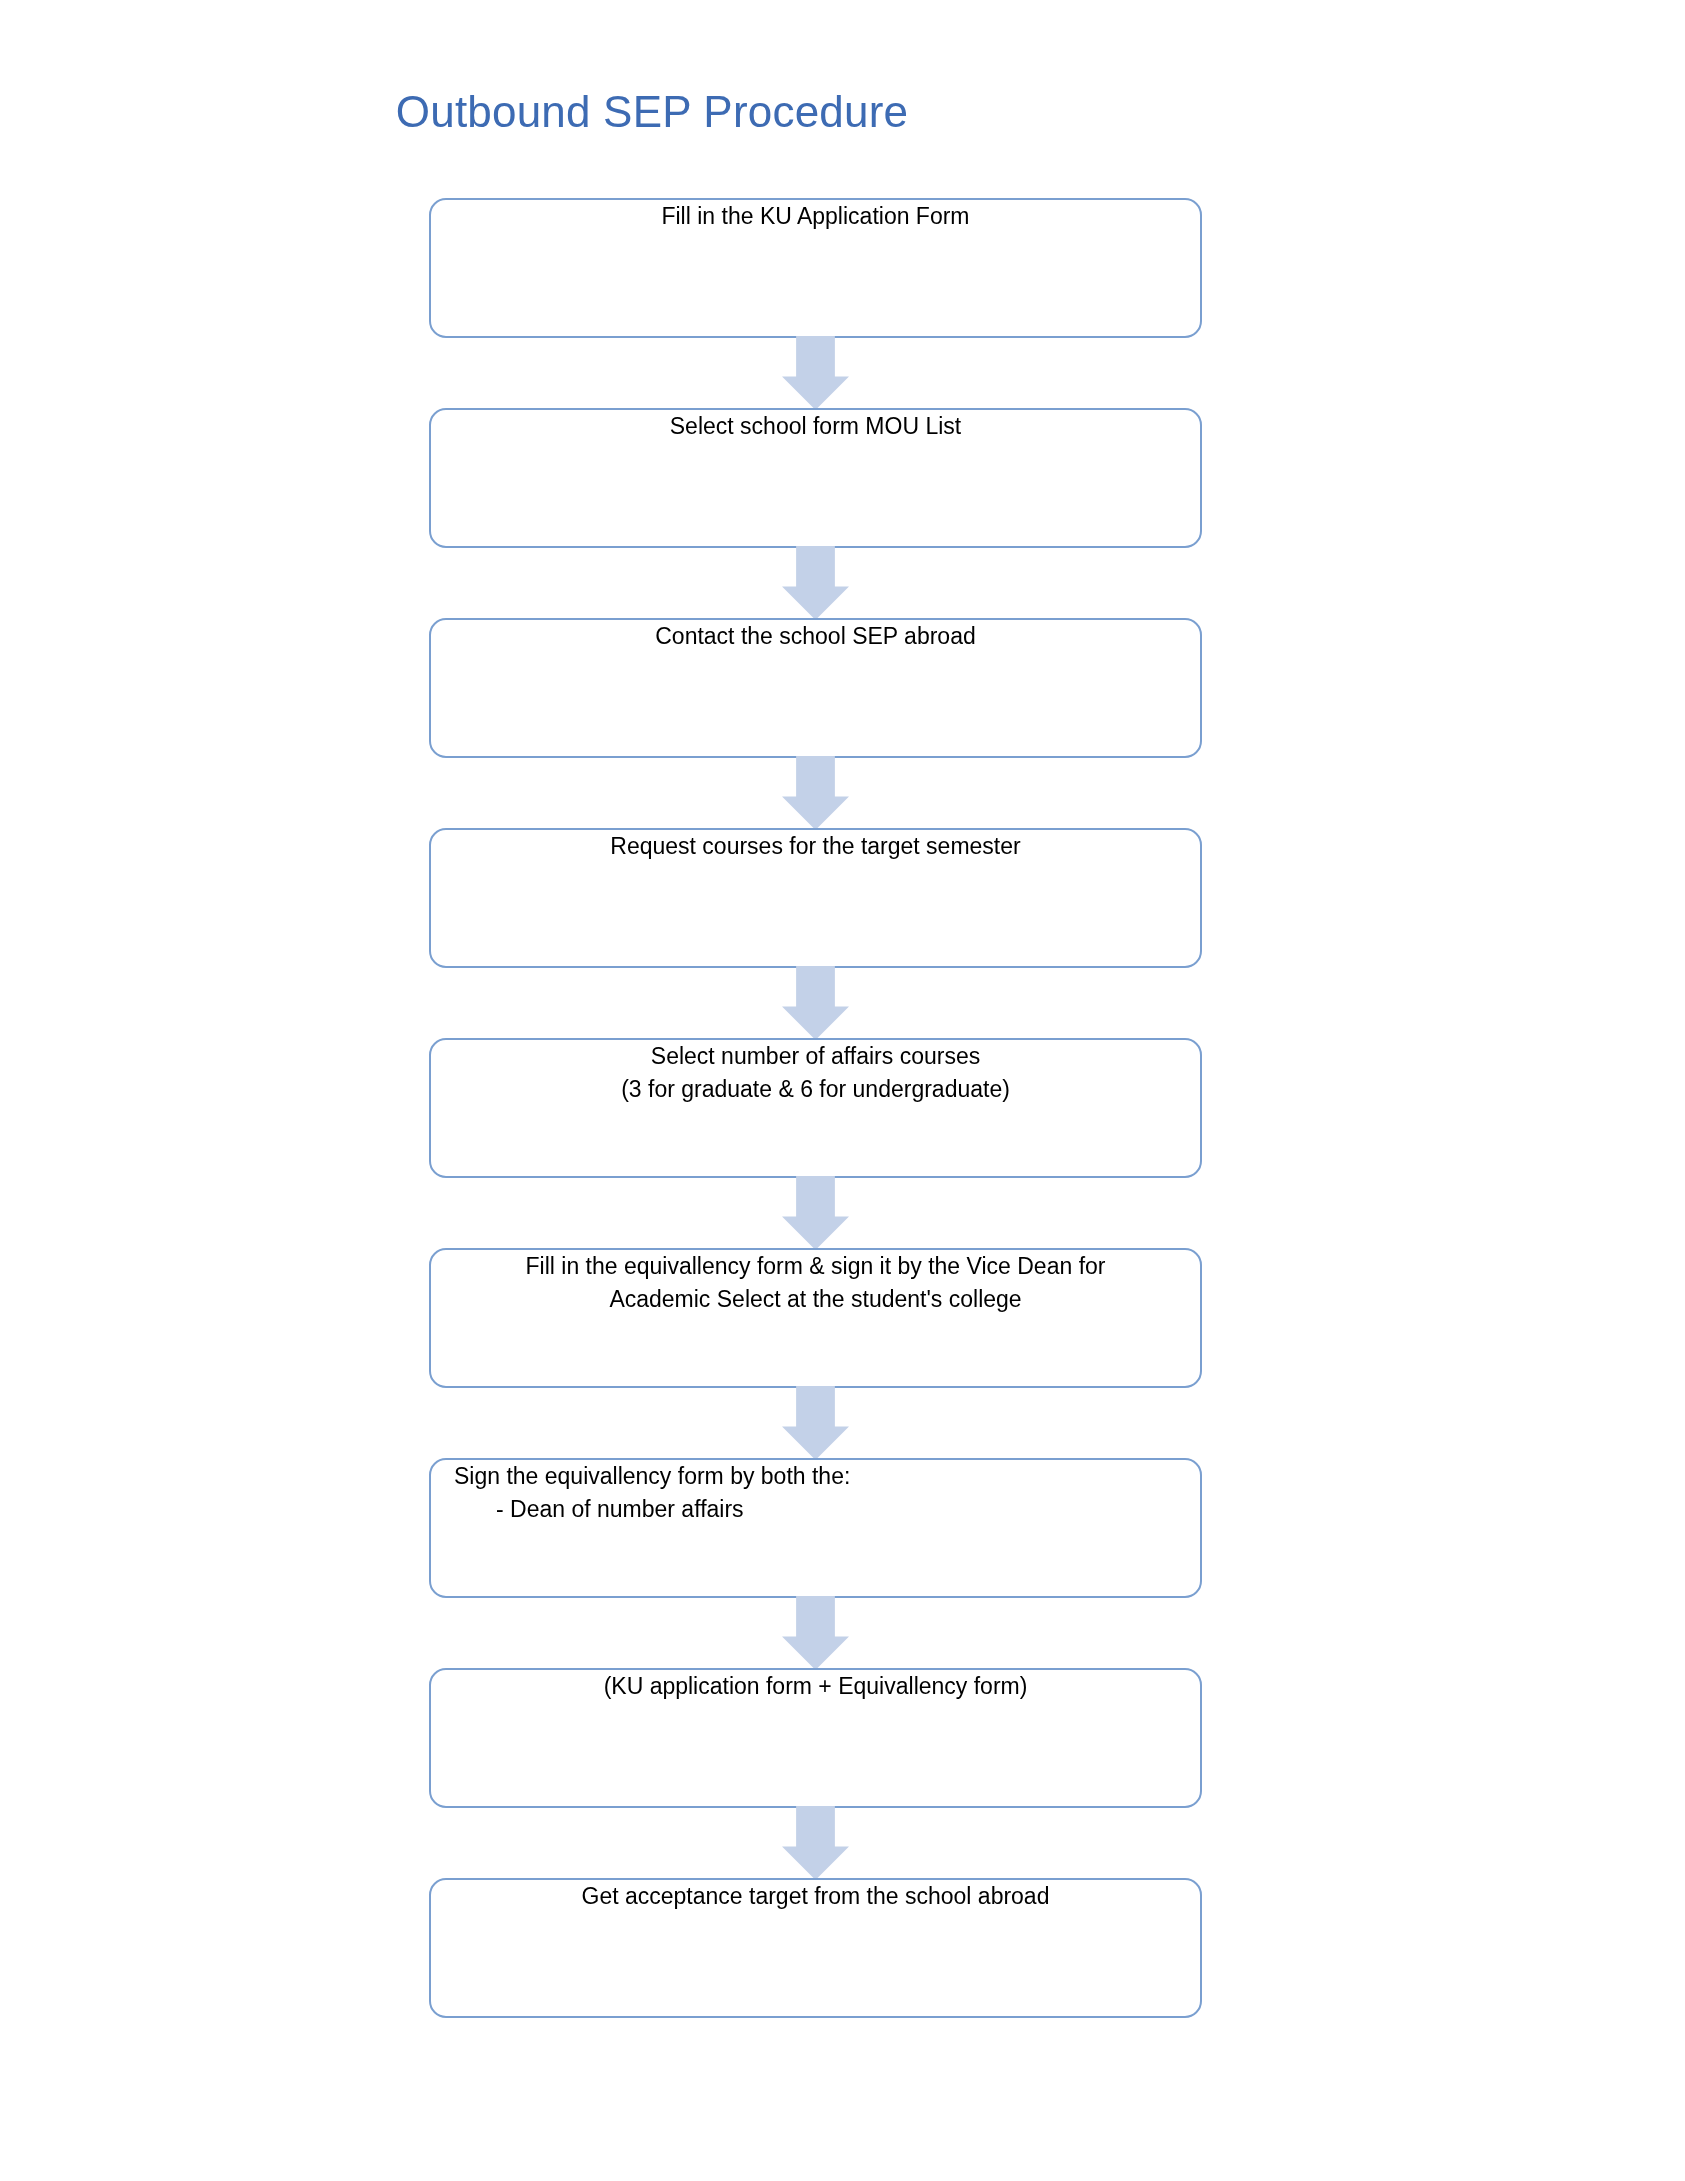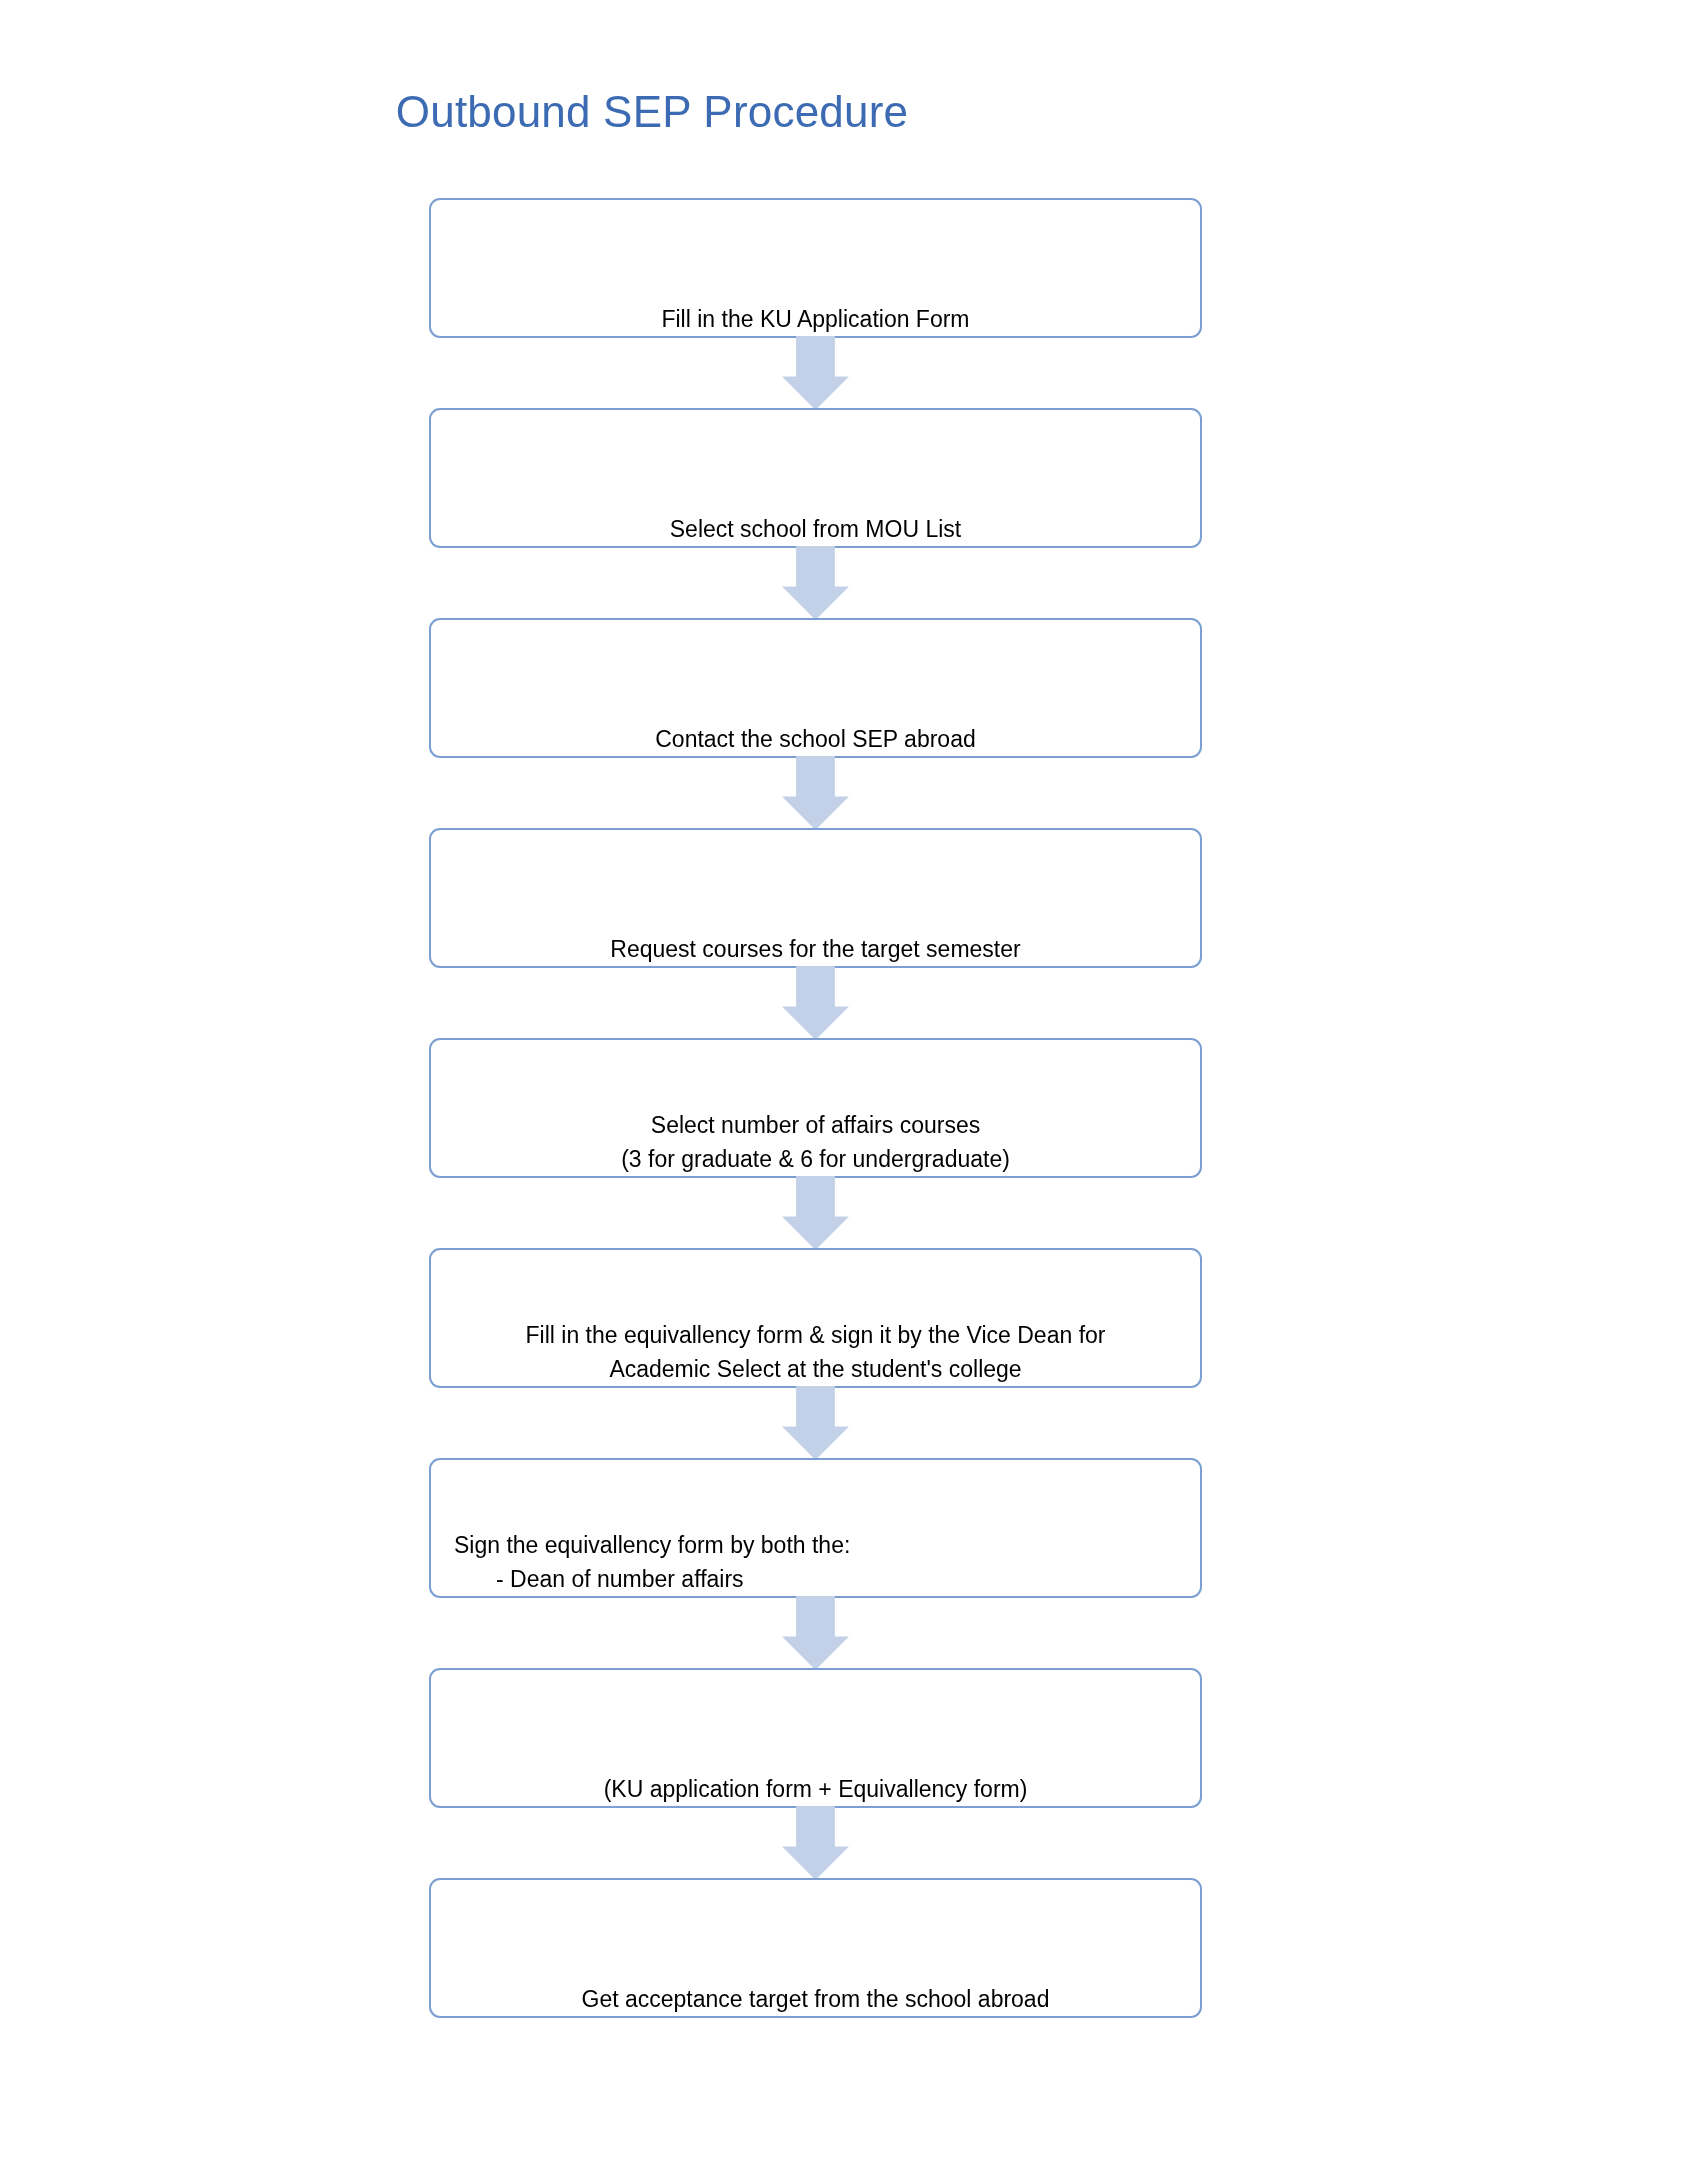--- a/index.html
+++ b/index.html
@@ -40,24 +40,24 @@
     top: 198px;
     width: 773px;
   }
 
   .node {
     position: relative;
     box-sizing: border-box;
     width: 773px;
     height: 140px;
     border: 2.2px solid #7a9fd0;
-    border-radius: 11px;
+    border-radius: 17px;
     background: #ffffff;
     display: flex;
-    align-items: flex-end;
+    align-items: flex-start;
     justify-content: center;
     padding: 0 23px;
   }
 
   .node-text {
     font-size: 23px;
     line-height: 1.45;
     color: #000000;
     text-align: center;
     width: 100%;
@@ -106,21 +106,21 @@
           <span class="line">Fill in the KU Application Form</span>
         </div>
       </div>
       <div class="connector">
         <svg class="arrow-down" viewBox="0 0 76 84" xmlns="http://www.w3.org/2000/svg">
           <path class="arrow-shape" d="M16 0 H60 V46 H76 L38 84 L0 46 H16 Z"></path>
         </svg>
       </div>
       <div class="node">
         <div class="node-text">
-          <span class="line">Select school from MOU List</span>
+          <span class="line">Select school form MOU List</span>
         </div>
       </div>
       <div class="connector">
         <svg class="arrow-down" viewBox="0 0 76 84" xmlns="http://www.w3.org/2000/svg">
           <path class="arrow-shape" d="M16 0 H60 V46 H76 L38 84 L0 46 H16 Z"></path>
         </svg>
       </div>
       <div class="node">
         <div class="node-text">
           <span class="line">Contact the school SEP abroad</span>

